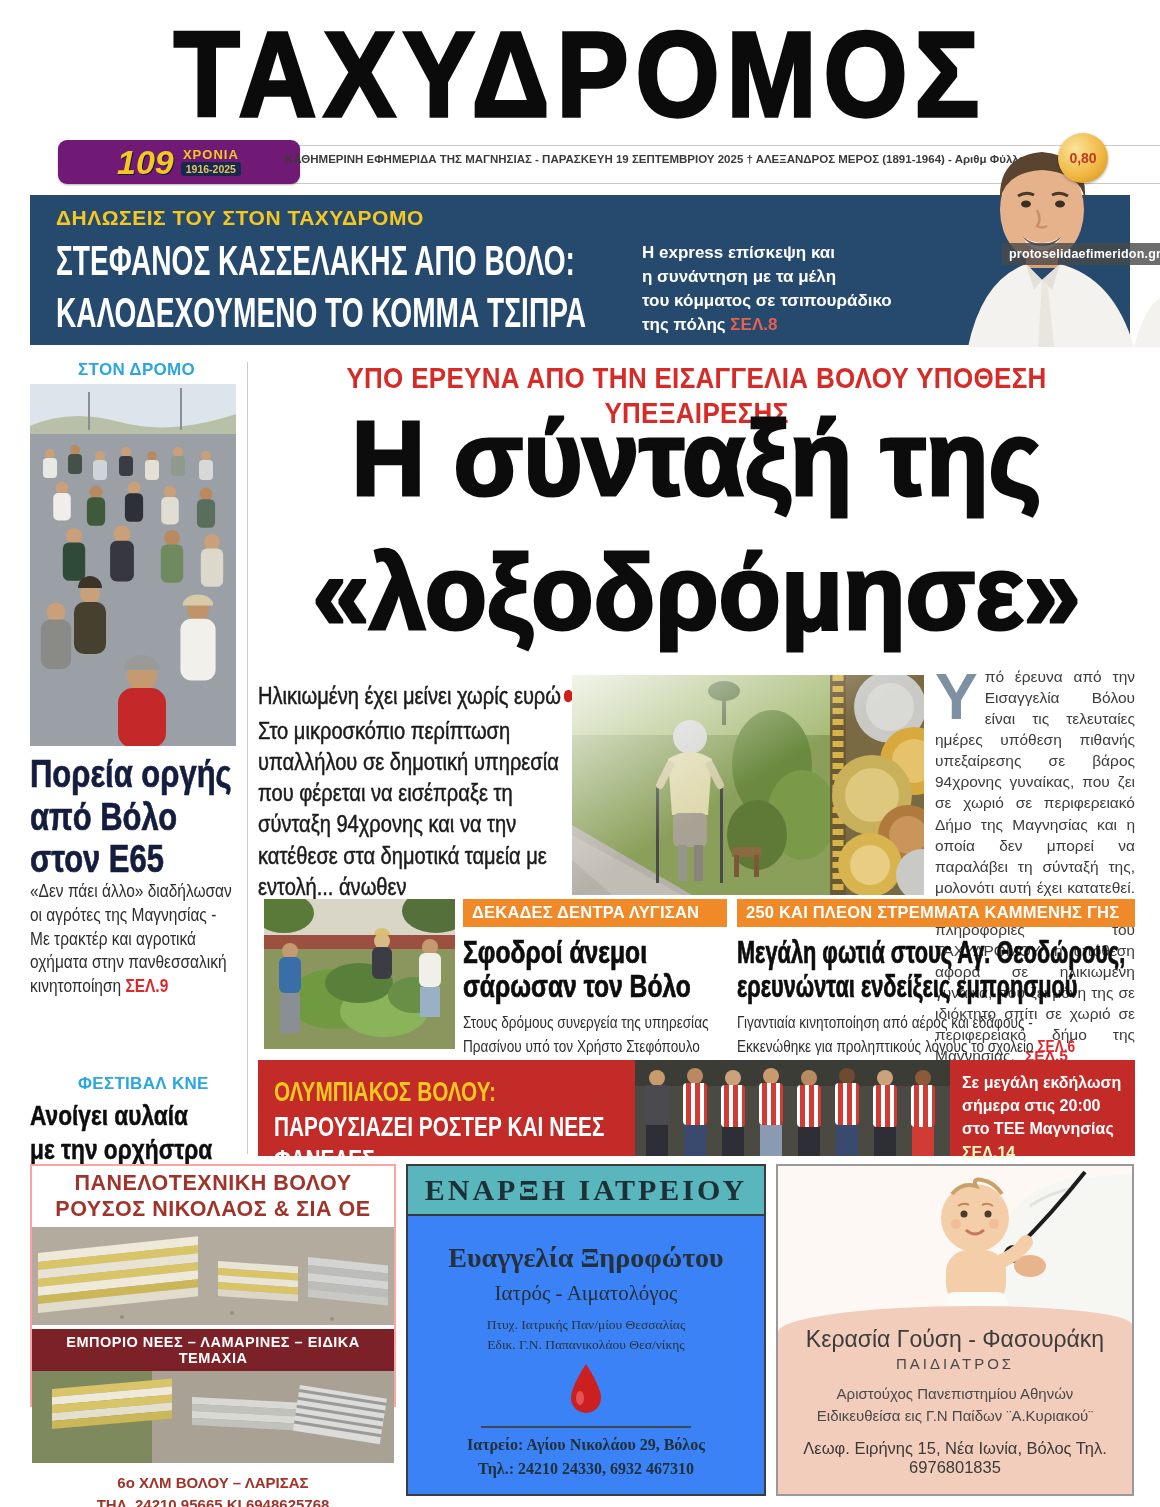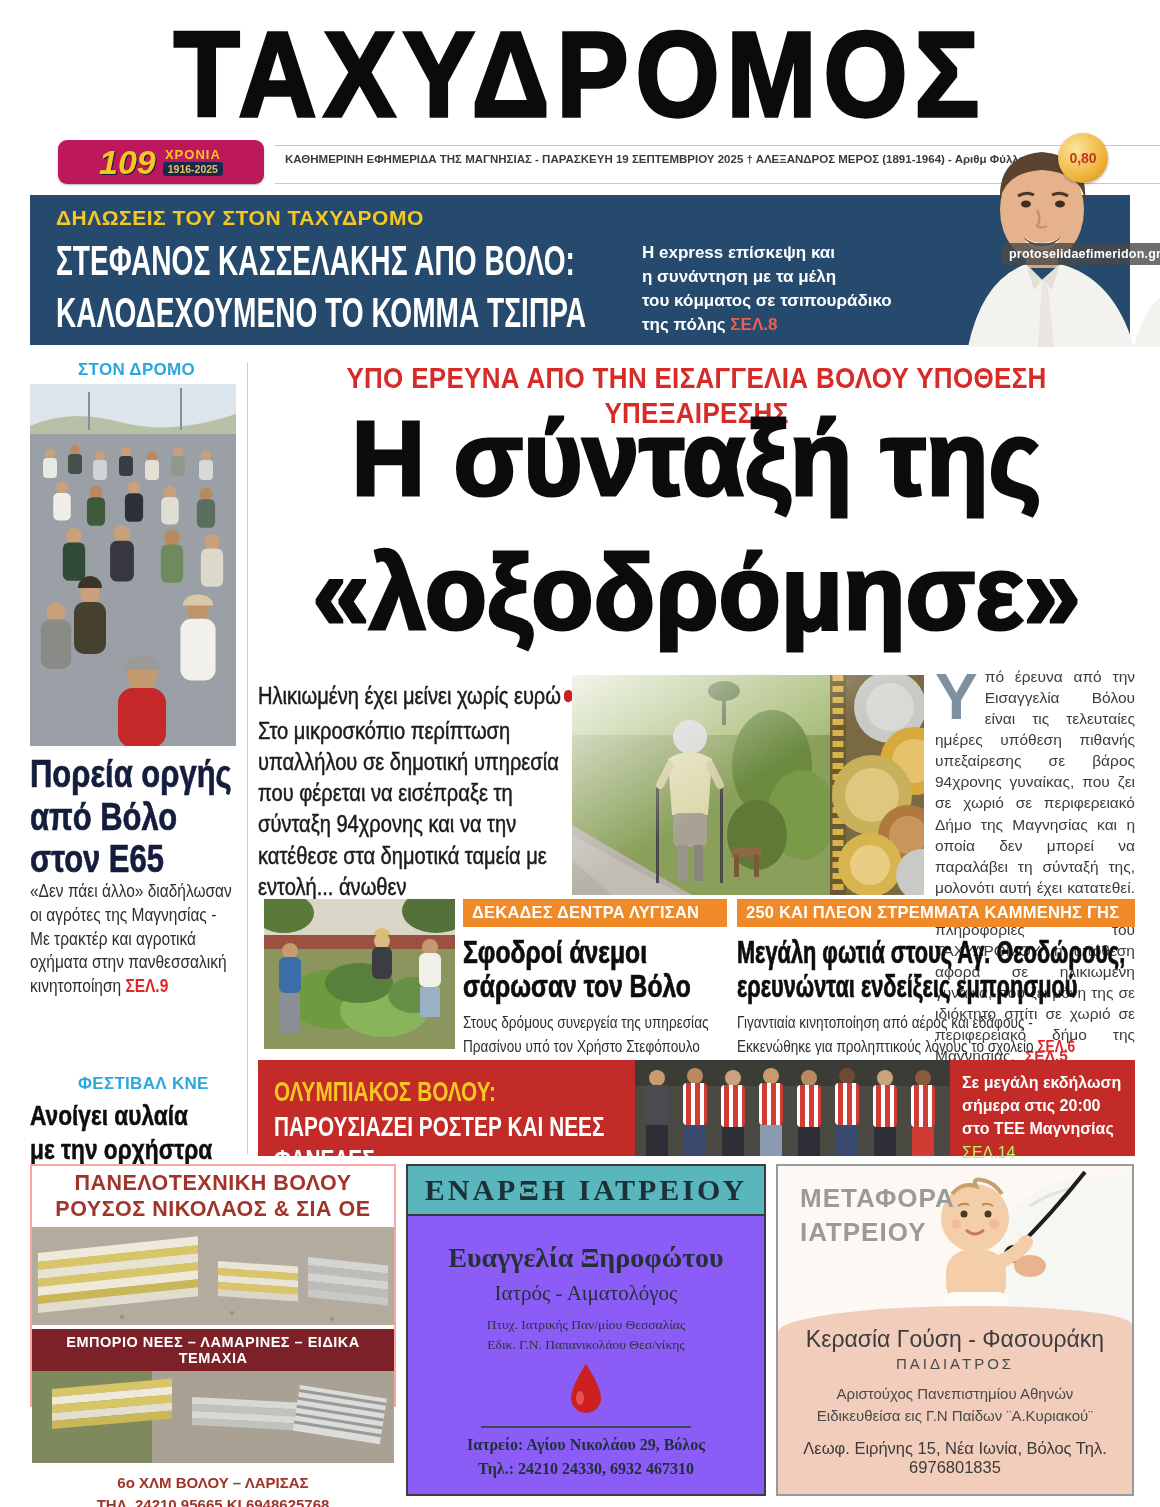--- a/index.html
+++ b/index.html
@@ -7,21 +7,21 @@
         font-family:"Liberation Sans",sans-serif;color:#111;}
   .abs{position:absolute;}
   .cond{transform-origin:left top;}
   .preline{white-space:pre-line;}
 
   
   .masthead-title{left:0;right:0;top:14px;text-align:center;font-weight:bold;font-size:108px;
     letter-spacing:7px;color:#0b0b0b;-webkit-text-stroke:3px #0b0b0b;
     transform:scaleY(1.12);transform-origin:center top;line-height:1;}
   .rule{height:1px;background:#c8c8c8;}
-  .badge{left:58px;top:140px;width:206px;height:44px;background:#be185d;border-radius:9px;
+  .badge{left:58px;top:140px;width:242px;height:44px;background:#701a75;border-radius:9px;
     display:flex;align-items:center;justify-content:center;gap:7px;box-shadow:0 1px 2px rgba(0,0,0,.3);}
   .badge-years{font-size:34px;font-weight:bold;font-style:italic;color:#f5c821;line-height:1;
     text-shadow:1px 1px 0 #0e1c3c;}
   .badge-col{display:flex;flex-direction:column;align-items:center;gap:1px;}
   .badge-label{font-size:13px;font-weight:bold;color:#f5c821;letter-spacing:1px;line-height:1;}
   .badge-range{font-size:10.5px;font-weight:bold;color:#e9c05a;background:#16294f;
     padding:1px 5px;border-radius:3px;line-height:1.2;}
   .dateline{left:285px;top:153px;width:770px;font-size:11.5px;font-weight:bold;color:#3a3a3a;
     white-space:nowrap;overflow:hidden;}
   .coin{left:1058px;top:133px;width:50px;height:50px;border-radius:50%;
@@ -30,21 +30,21 @@
     font-size:14px;font-weight:bold;color:#c23a1e;box-shadow:0 1px 3px rgba(0,0,0,.35);z-index:4;}
 
   
   .top-banner{left:30px;top:195px;width:1100px;height:150px;background:#264a6e;}
   .banner-kicker{left:26px;top:11px;color:#f5c821;font-weight:bold;font-size:21px;letter-spacing:.5px;}
   .banner-headline{left:26px;top:40px;width:740px;color:#fff;font-weight:bold;font-size:36px;
     line-height:1.22;transform:scale(.78,1.18);}
   .banner-teaser{left:612px;top:46px;width:330px;color:#fff;font-weight:bold;font-size:17px;line-height:1.42;}
   .pref{color:#e0262b;font-weight:bold;}
   .pref-onblue{color:#e8604f;font-weight:bold;}
-  .pref-onred{color:#bef264;font-weight:normal;}
+  .pref-onred{color:#fef9c3;font-weight:bold;}
   .kasselakis{left:938px;top:138px;width:222px;height:209px;z-index:3;}
   .watermark{left:1002px;top:243px;width:158px;height:22px;background:rgba(72,72,72,.8);
     color:#fff;font-weight:bold;font-size:12.5px;display:flex;align-items:center;
     padding-left:7px;z-index:5;letter-spacing:.2px;}
 
   
   .kicker-cyan{color:#2ba6df;font-weight:bold;font-size:17px;letter-spacing:.3px;margin-left:48px;}
   .lc-photo{left:30px;top:384px;width:206px;height:362px;}
   .lc-headline1{left:30px;top:752px;width:240px;font-weight:bold;font-size:36px;line-height:1.1;
     color:#141d3d;transform:scale(.86,1.08);-webkit-text-stroke:.6px #141d3d;}
@@ -94,21 +94,21 @@
 
   
   .ad{box-sizing:border-box;}
   .ad-panel{left:30px;top:1164px;width:366px;height:243px;border:2px solid #fca5a5;background:#fff;}
   .ad-panel-title{margin-top:5px;text-align:center;color:#a0342a;font-weight:bold;font-size:21.5px;
     line-height:1.2;letter-spacing:.5px;}
   .ad-panel-band{background:#7c2127;color:#fff;font-weight:bold;font-size:14.5px;text-align:center;
     padding:5px 0;letter-spacing:.5px;}
   .ad-panel-footer{text-align:center;color:#a0342a;font-weight:bold;font-size:15px;line-height:1.5;
     padding-top:5px;}
-  .ad-hema{left:406px;top:1164px;width:360px;height:332px;border:2px solid #3c3c3c;background:#8b5cf6;
+  .ad-hema{left:406px;top:1164px;width:360px;height:332px;border:2px solid #3c3c3c;background:#3b82f6;
     font-family:"Liberation Serif",serif;text-align:center;}
   .ad-hema-header{height:48px;background:#59b6bd;border-bottom:2px solid #3a3a3a;
     display:flex;align-items:center;justify-content:center;font-weight:bold;font-size:30px;
     color:#1d3038;letter-spacing:3px;}
   .ad-hema-name{margin-top:26px;font-weight:bold;font-size:28px;color:#253038;}
   .ad-hema-spec{margin-top:7px;font-size:21px;color:#253038;}
   .ad-hema-cred{margin-top:9px;font-size:13.5px;color:#2a333a;line-height:1.45;}
   .ad-hema-rule{width:210px;height:2px;background:#3a4a52;margin:6px auto 5px;}
   .ad-hema-addr{font-weight:bold;font-size:16px;color:#20303a;line-height:1.5;}
   .ad-ped{left:776px;top:1164px;width:358px;height:332px;border:2px solid #999;background:#fdf8f3;
@@ -586,22 +586,20 @@
         <path d="M78 40 q6 -4 11 -1" stroke="#b98a5a" stroke-width="2" fill="none"></path>
         <path d="M102 39 q6 -3 11 1" stroke="#b98a5a" stroke-width="2" fill="none"></path>
         <path d="M86 64 q9 8 18 0" stroke="#c2795a" stroke-width="3" fill="none"></path>
         <circle cx="76" cy="58" r="5" fill="#f0b090" opacity=".6"></circle>
           <circle cx="114" cy="58" r="5" fill="#f0b090" opacity=".6"></circle>
         <rect x="66" y="84" width="60" height="56" rx="22" fill="#f4cda9"></rect>
         <path d="M120 96 q18 -8 26 -20" stroke="#f4cda9" stroke-width="14" stroke-linecap="round" fill="none"></path>
         <rect x="64" y="126" width="64" height="26" rx="10" fill="#fbfbf8"></rect>
       </svg>
     </div>
-    <div class="abs ad-ped-header preline">ΜΕΤΑΦΟΡΑ
-ΙΑΤΡΕΙΟΥ</div>
     <div class="abs ad-ped-pink">
       <div class="ad-ped-name">Κερασία Γούση - Φασουράκη</div>
       <div class="ad-ped-role">ΠΑΙΔΙΑΤΡΟΣ</div>
       <div class="ad-ped-cred">
         <div>Αριστούχος Πανεπιστημίου Αθηνών</div>
         <div>Ειδικευθείσα εις Γ.Ν Παίδων ¨Α.Κυριακού¨</div>
       </div>
       <div class="ad-ped-addr">Λεωφ. Ειρήνης 15, Νέα Ιωνία, Βόλος Τηλ. 6976801835</div>
     </div>
   </div>

